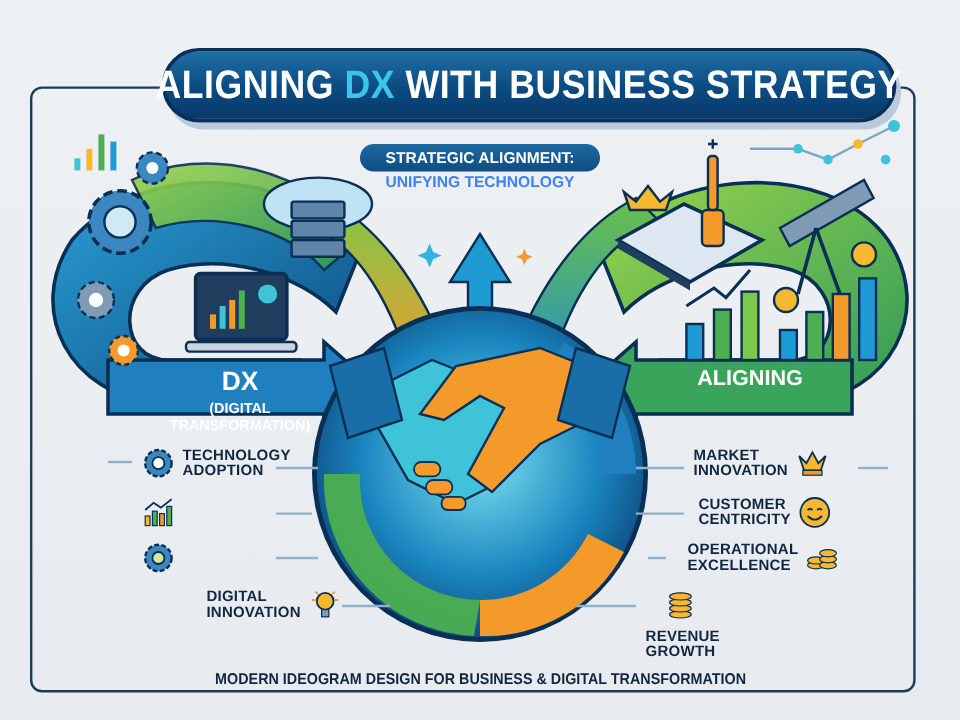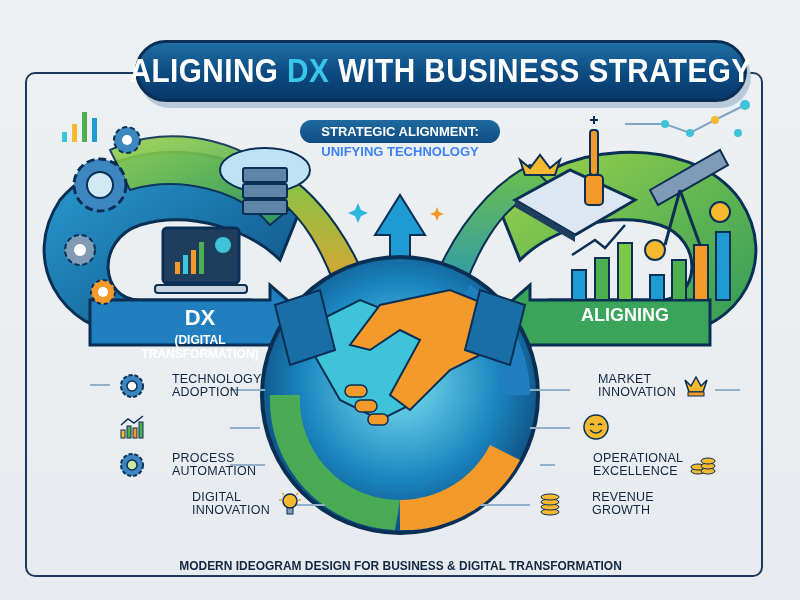--- a/index.html
+++ b/index.html
@@ -45,21 +45,21 @@
 
   .big-label {
     position: absolute; color: #fff; font-weight: bold; text-align: center; z-index: 7;
   }
   .dx-label { left: 120px; top: 305px; width: 160px; }
   .dx-label .a { font-size: 22px; }
   .dx-label .b { font-size: 12px; margin-top: 2px; }
   .bs-label { left: 570px; top: 305px; width: 110px; font-size: 18px; line-height: 20px; }
 
   .feat { position: absolute; display: flex; align-items: center; gap: 6px; z-index: 7; }
-  .feat .txt { font-weight: normal; color: #13263f; font-size: 12.5px; line-height: 13px; letter-spacing: 0.2px; margin-left: 20px; }
+  .feat .txt { font-weight: bold; color: #13263f; font-size: 12.5px; line-height: 13px; letter-spacing: 0.2px; }
   .feat .ic { width: 28px; height: 28px; flex: none; }
   .feat.right .txt { text-align: left; }
 
   .footer {
     position: absolute; left: 150px; top: 553px; width: 500px; height: 24px;
     display: flex; align-items: center; justify-content: center; gap: 10px;
   }
   .footer .line { flex: 1; height: 2px; background: #1d3a5c; }
   .footer .ft { font-weight: bold; font-size: 13px; color: #13263f; white-space: nowrap; transform: scaleX(0.92); }
 
@@ -258,24 +258,20 @@
       <rect x="15" y="15" width="4" height="10" fill="#f39a2b" stroke="#0a2f55"></rect>
       <rect x="21" y="9" width="4" height="16" fill="#4caf50" stroke="#0a2f55"></rect>
       <polyline points="3,12 10,6 16,10 25,3" fill="none" stroke="#0a2f55" stroke-width="1.5"></polyline>
     </svg>
 </div>
 <div class="feat" style="left:118px; top:451px;">
   <svg class="ic" viewBox="0 0 28 28">
       <circle cx="14" cy="14" r="11" fill="#3d87c0" stroke="#0a2f55" stroke-width="2" stroke-dasharray="4 2"></circle>
       <circle cx="14" cy="14" r="5" fill="#cfe9a5" stroke="#0a2f55" stroke-width="1.5"></circle>
     </svg>
-  <div class="txt">
-      <div>PROCESS</div>
-      <div>AUTOMATION</div>
-    </div>
 </div>
 <div class="feat" style="left:172px; top:490px;">
   <div class="txt">
       <div>DIGITAL</div>
       <div>INNOVATION</div>
     </div>
   <svg class="ic" viewBox="0 0 28 28">
       <circle cx="14" cy="11" r="7" fill="#f5b82e" stroke="#0a2f55" stroke-width="1.5"></circle>
       <rect x="11" y="18" width="6" height="6" fill="#7f9bb5" stroke="#0a2f55"></rect>
       <path d="M3 10h3M22 10h3M6 3l2 2M22 3l-2 2" stroke="#f39a2b" stroke-width="1.5"></path>
@@ -286,40 +282,44 @@
   <div class="txt">
       <div>MARKET</div>
       <div>INNOVATION</div>
     </div>
   <svg class="ic" viewBox="0 0 28 28">
       <path d="M3 8 L7 20 L21 20 L25 8 L19 14 L14 5 L9 14 Z" fill="#f5b82e" stroke="#0a2f55" stroke-width="1.5"></path>
       <rect x="6" y="20" width="16" height="4" fill="#f39a2b" stroke="#0a2f55"></rect>
     </svg>
 </div>
 <div class="feat right" style="left:582px; top:413px;">
+  <div class="txt">
+      <div>CUSTOMER</div>
+      <div>CENTRICITY</div>
+    </div>
   <svg class="ic" viewBox="0 0 28 28">
       <circle cx="14" cy="14" r="12" fill="#f5b82e" stroke="#0a2f55" stroke-width="1.5"></circle>
       <path d="M8 12q2-2 4 0M16 12q2-2 4 0" fill="none" stroke="#0a2f55" stroke-width="1.5"></path>
       <path d="M8 17q6 6 12 0" fill="none" stroke="#0a2f55" stroke-width="1.5"></path>
     </svg>
 </div>
 <div class="feat right" style="left:573px; top:451px;">
   <div class="txt">
       <div>OPERATIONAL</div>
       <div>EXCELLENCE</div>
     </div>
   <svg class="ic" viewBox="0 0 28 28">
       <ellipse cx="9" cy="20" rx="7" ry="3" fill="#f5b82e" stroke="#0a2f55"></ellipse>
       <ellipse cx="9" cy="16" rx="7" ry="3" fill="#f5b82e" stroke="#0a2f55"></ellipse>
       <ellipse cx="19" cy="20" rx="7" ry="3" fill="#f5b82e" stroke="#0a2f55"></ellipse>
       <ellipse cx="19" cy="15" rx="7" ry="3" fill="#f5b82e" stroke="#0a2f55"></ellipse>
       <ellipse cx="19" cy="10" rx="7" ry="3" fill="#f5b82e" stroke="#0a2f55"></ellipse>
     </svg>
 </div>
-<div class="feat" style="left:538px; top:490px;">
+<div class="feat" style="left:538px; top:490px;flex-direction:column;">
   <svg class="ic" viewBox="0 0 28 28">
       <ellipse cx="12" cy="22" rx="9" ry="3" fill="#f5b82e" stroke="#0a2f55"></ellipse>
       <ellipse cx="12" cy="17" rx="9" ry="3" fill="#f5b82e" stroke="#0a2f55"></ellipse>
       <ellipse cx="12" cy="12" rx="9" ry="3" fill="#f5b82e" stroke="#0a2f55"></ellipse>
       <ellipse cx="12" cy="7" rx="9" ry="3" fill="#f5b82e" stroke="#0a2f55"></ellipse>
     </svg>
   <div class="txt">
       <div>REVENUE</div>
       <div>GROWTH</div>
     </div>

